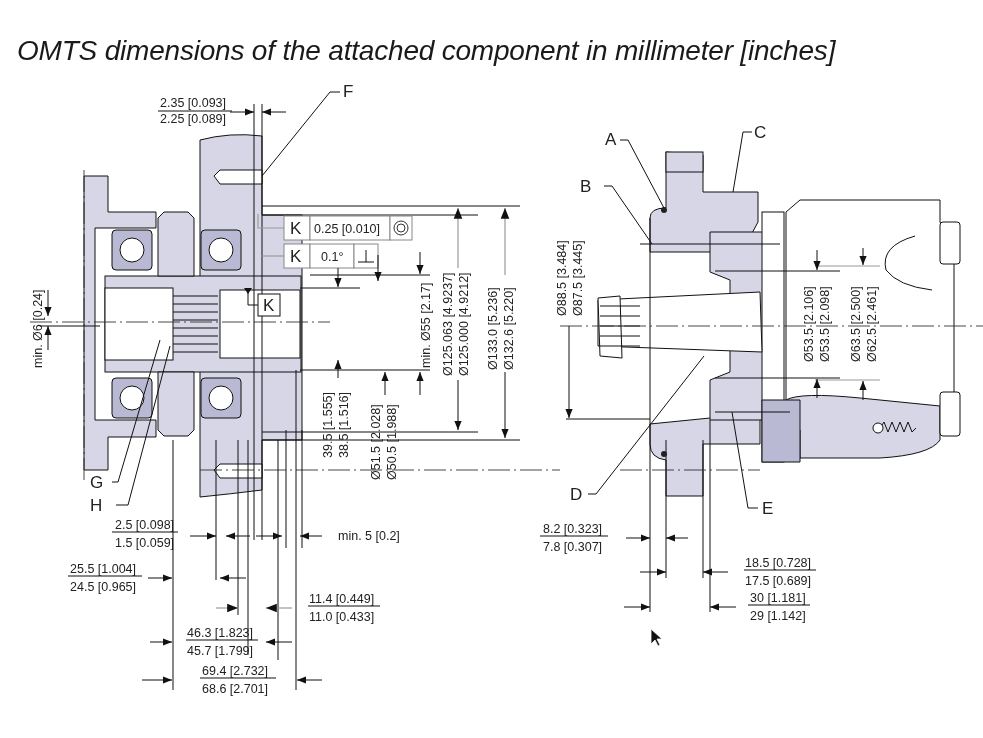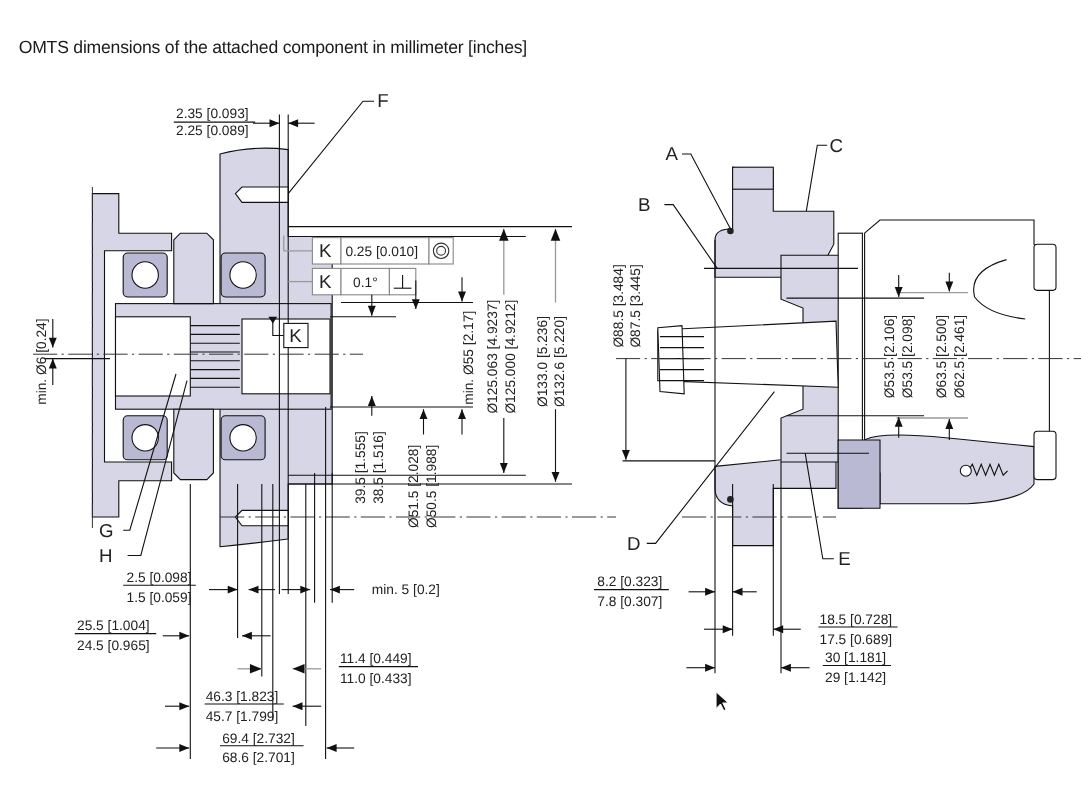--- a/index.html
+++ b/index.html
@@ -1,17 +1,17 @@
 <!DOCTYPE html>
 <html><head>
 <meta charset="utf-8">
 <style>
   html, body { margin:0; padding:0; background:#ffffff; }
   body { width:983px; height:738px; position:relative; overflow:hidden; font-family:"Liberation Sans", sans-serif; }
-  .title { position:absolute; left:17px; top:35px; font-size:16px; color:#1a1a1a; letter-spacing:-0.2px; }
+  .title { position:absolute; left:17px; top:35px; font-size:28px; font-style:italic; color:#1a1a1a; letter-spacing:-0.2px; }
   svg.drawing { position:absolute; left:0; top:0; }
   .dim text, text.dim { font-family:"Liberation Sans", sans-serif; font-size:12.5px; fill:#222; }
   text.lbl { font-family:"Liberation Sans", sans-serif; font-size:17px; fill:#222; }
   text.k { font-family:"Liberation Sans", sans-serif; font-size:17px; fill:#222; }
   text.fcf { font-family:"Liberation Sans", sans-serif; font-size:12.5px; fill:#222; }
   .part { fill:#d6d6e6; stroke:#111; stroke-width:1; }
   .partd { fill:#b9b9d3; stroke:#111; stroke-width:1; }
   .ln { stroke:#111; stroke-width:1; fill:none; }
   .lg { stroke:#9a9a9a; stroke-width:1.2; fill:none; }
   .cl { stroke:#333; stroke-width:0.9; fill:none; stroke-dasharray:22 4 2 4; }

